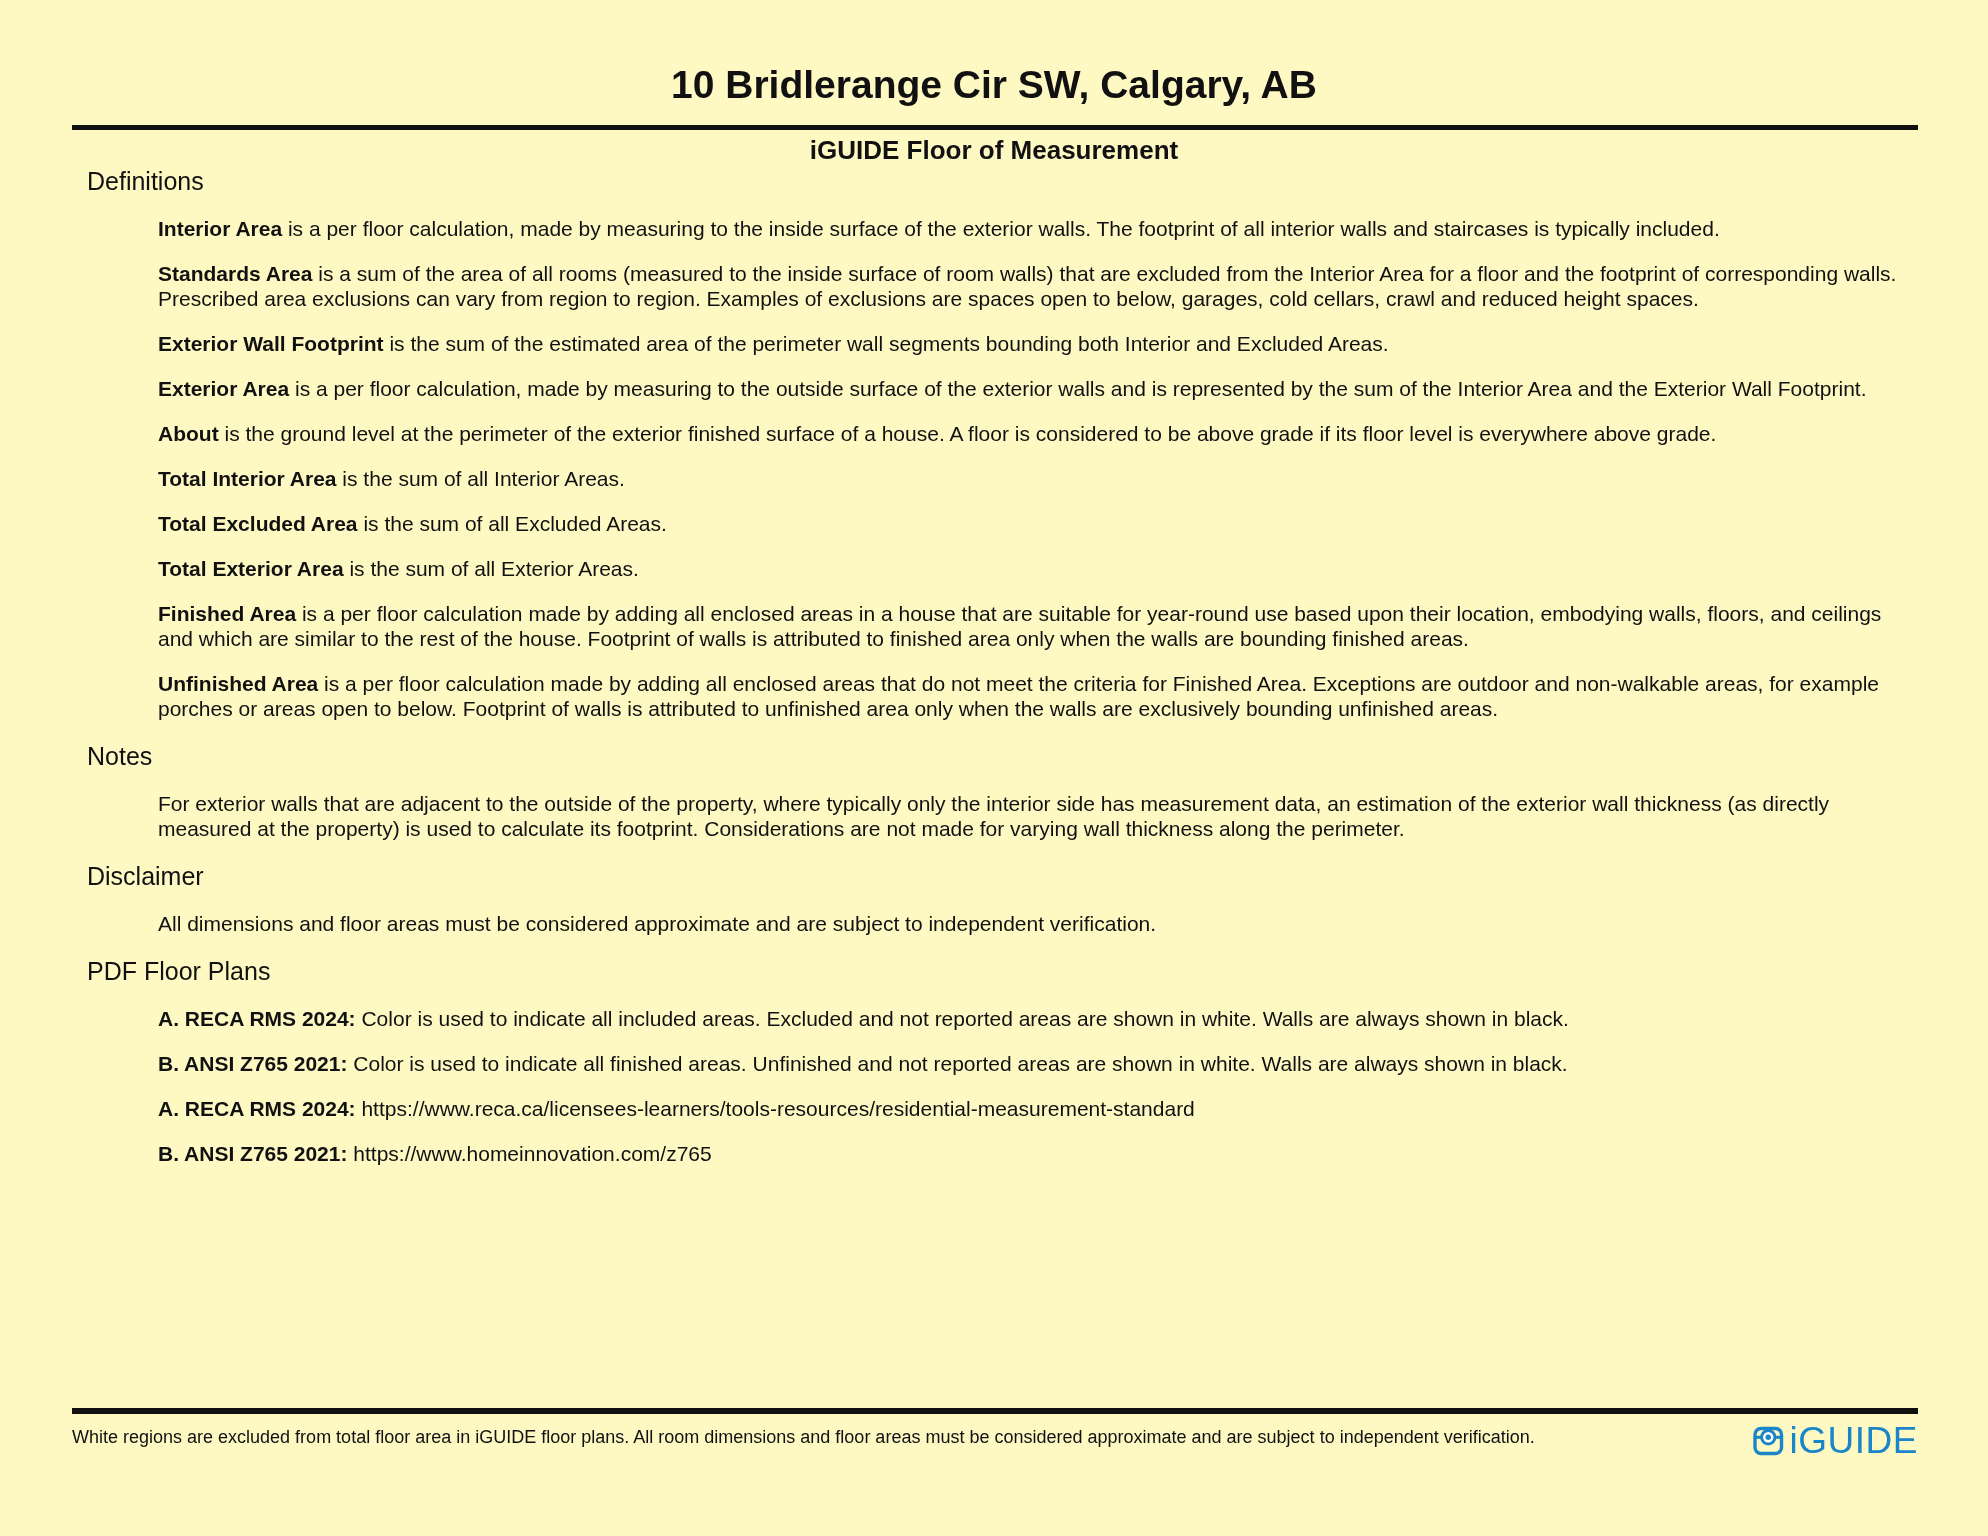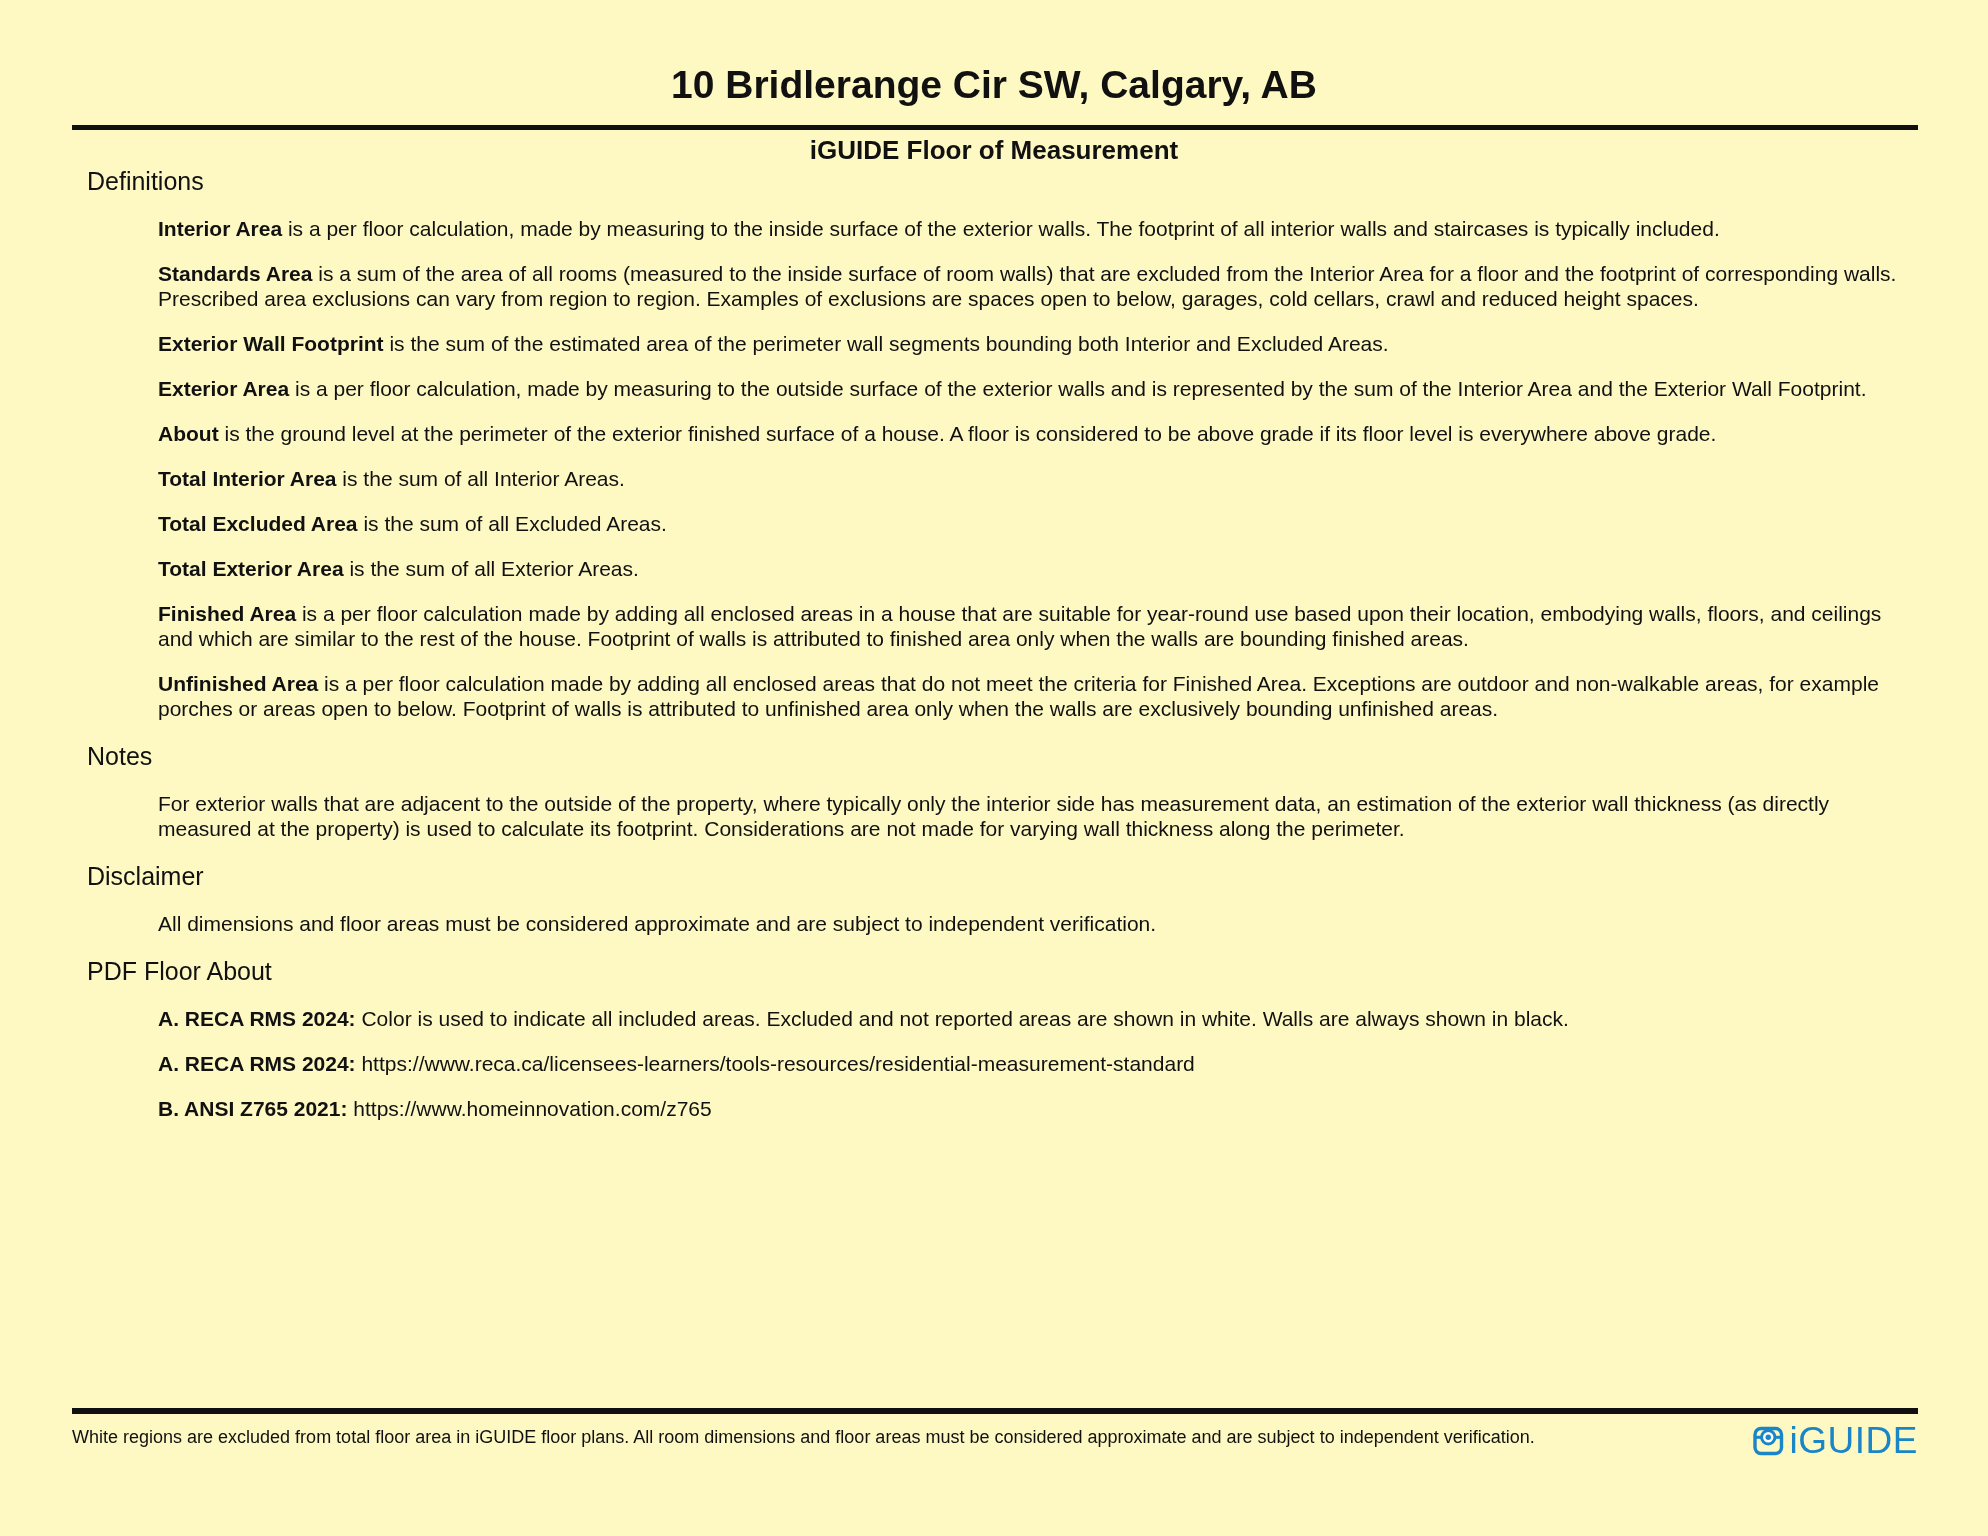--- a/index.html
+++ b/index.html
@@ -108,22 +108,23 @@
     <p><b>Total Exterior Area</b><span> is the sum of all Exterior Areas.</span></p>
     <p><b>Finished Area</b><span> is a per floor calculation made by adding all enclosed areas in a house that are suitable for year-round use based upon their location, embodying walls, floors, and ceilings and which are similar to the rest of the house. Footprint of walls is attributed to finished area only when the walls are bounding finished areas.</span></p>
     <p><b>Unfinished Area</b><span> is a per floor calculation made by adding all enclosed areas that do not meet the criteria for Finished Area. Exceptions are outdoor and non-walkable areas, for example porches or areas open to below. Footprint of walls is attributed to unfinished area only when the walls are exclusively bounding unfinished areas.</span></p>
 
     <h3 class="sec-heading">Notes</h3>
     <p>For exterior walls that are adjacent to the outside of the property, where typically only the interior side has measurement data, an estimation of the exterior wall thickness (as directly measured at the property) is used to calculate its footprint. Considerations are not made for varying wall thickness along the perimeter.</p>
 
     <h3 class="sec-heading">Disclaimer</h3>
     <p>All dimensions and floor areas must be considered approximate and are subject to independent verification.</p>
 
-    <h3 class="sec-heading">PDF Floor About</h3>
+    <h3 class="sec-heading">PDF Floor Plans</h3>
     <p><b>A. RECA RMS 2024:</b><span> Color is used to indicate all included areas. Excluded and not reported areas are shown in white. Walls are always shown in black.</span></p>
+    <p><b>B. ANSI Z765 2021:</b><span> Color is used to indicate all finished areas. Unfinished and not reported areas are shown in white. Walls are always shown in black.</span></p>
 
     <p><b>A. RECA RMS 2024:</b><span> https://www.reca.ca/licensees-learners/tools-resources/residential-measurement-standard</span></p>
     <p><b>B. ANSI Z765 2021:</b><span> https://www.homeinnovation.com/z765</span></p>
 
   </div>
 
   <div class="footer">
     <div class="footer-note">White regions are excluded from total floor area in iGUIDE floor plans. All room dimensions and floor areas must be considered approximate and are subject to independent verification.</div>
     <div class="logo">
       <svg width="31" height="30" viewBox="0 0 31 29" aria-hidden="true">

